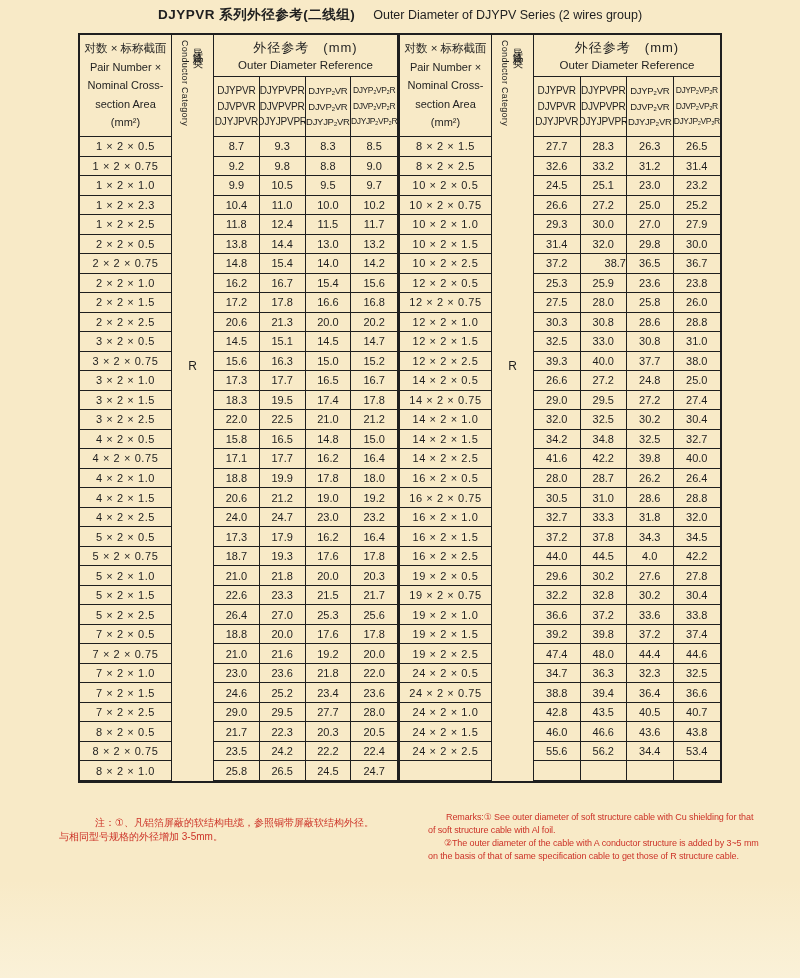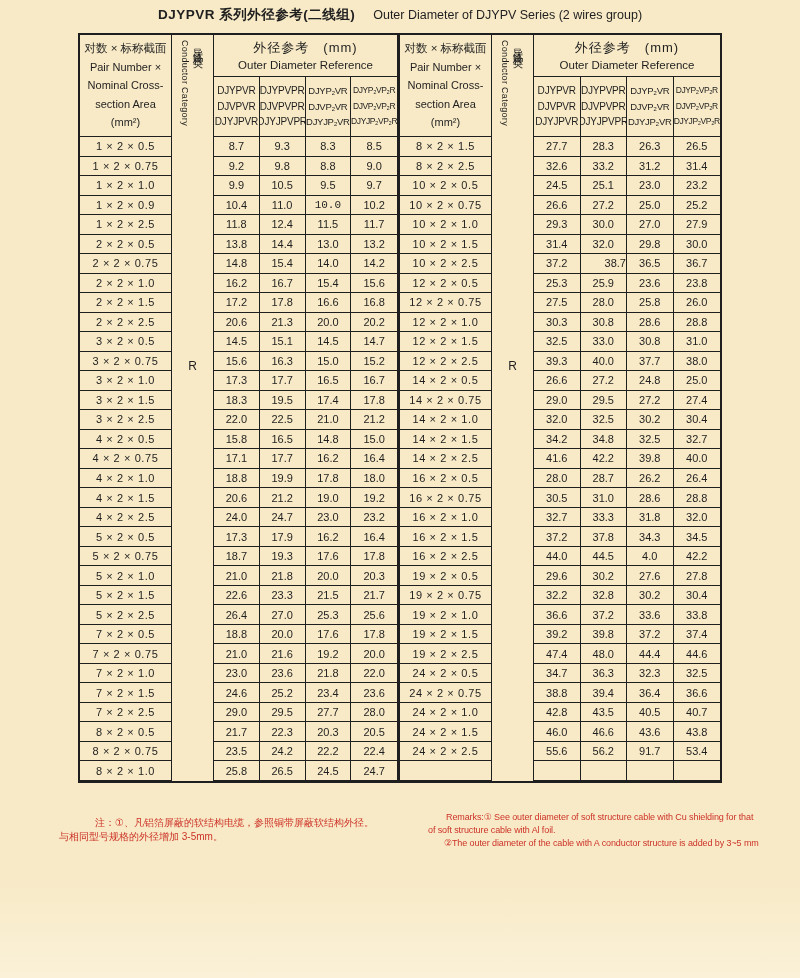--- a/index.html
+++ b/index.html
@@ -145,24 +145,24 @@
         <div class="c pair-cell" style="grid-area: 4 / 1;">1 × 2 × 0.75</div>
         <div class="c val-cell" style="grid-area: 4 / 3;">9.2</div>
         <div class="c val-cell" style="grid-area: 4 / 4;">9.8</div>
         <div class="c val-cell" style="grid-area: 4 / 5;">8.8</div>
         <div class="c val-cell lastcol" style="grid-area: 4 / 6;">9.0</div>
         <div class="c pair-cell" style="grid-area: 5 / 1;">1 × 2 × 1.0</div>
         <div class="c val-cell" style="grid-area: 5 / 3;">9.9</div>
         <div class="c val-cell" style="grid-area: 5 / 4;">10.5</div>
         <div class="c val-cell" style="grid-area: 5 / 5;">9.5</div>
         <div class="c val-cell lastcol" style="grid-area: 5 / 6;">9.7</div>
-        <div class="c pair-cell" style="grid-area: 6 / 1;">1 × 2 × 0.9</div>
+        <div class="c pair-cell" style="grid-area: 6 / 1;">1 × 2 × 2.3</div>
         <div class="c val-cell" style="grid-area: 6 / 3;">10.4</div>
         <div class="c val-cell" style="grid-area: 6 / 4;">11.0</div>
-        <div class="c val-cell" style="grid-area: 6 / 5; font-family: Liberation Mono, monospace;">10.0</div>
+        <div class="c val-cell" style="grid-area: 6 / 5;">10.0</div>
         <div class="c val-cell lastcol" style="grid-area: 6 / 6;">10.2</div>
         <div class="c pair-cell" style="grid-area: 7 / 1;">1 × 2 × 2.5</div>
         <div class="c val-cell" style="grid-area: 7 / 3;">11.8</div>
         <div class="c val-cell" style="grid-area: 7 / 4;">12.4</div>
         <div class="c val-cell" style="grid-area: 7 / 5;">11.5</div>
         <div class="c val-cell lastcol" style="grid-area: 7 / 6;">11.7</div>
         <div class="c pair-cell" style="grid-area: 8 / 1;">2 × 2 × 0.5</div>
         <div class="c val-cell" style="grid-area: 8 / 3;">13.8</div>
         <div class="c val-cell" style="grid-area: 8 / 4;">14.4</div>
         <div class="c val-cell" style="grid-area: 8 / 5;">13.0</div>
@@ -493,33 +493,34 @@
         <div class="c val-cell" style="grid-area: 32 / 5;">40.5</div>
         <div class="c val-cell lastcol" style="grid-area: 32 / 6;">40.7</div>
         <div class="c pair-cell" style="grid-area: 33 / 1;">24 × 2 × 1.5</div>
         <div class="c val-cell" style="grid-area: 33 / 3;">46.0</div>
         <div class="c val-cell" style="grid-area: 33 / 4;">46.6</div>
         <div class="c val-cell" style="grid-area: 33 / 5;">43.6</div>
         <div class="c val-cell lastcol" style="grid-area: 33 / 6;">43.8</div>
         <div class="c pair-cell" style="grid-area: 34 / 1;">24 × 2 × 2.5</div>
         <div class="c val-cell" style="grid-area: 34 / 3;">55.6</div>
         <div class="c val-cell" style="grid-area: 34 / 4;">56.2</div>
-        <div class="c val-cell" style="grid-area: 34 / 5;">91.7</div>
+        <div class="c val-cell" style="grid-area: 34 / 5;">34.4</div>
         <div class="c val-cell lastcol" style="grid-area: 34 / 6;">53.4</div>
         <div class="c pair-cell" style="grid-area: 35 / 1;"></div>
         <div class="c val-cell" style="grid-area: 35 / 3;"></div>
         <div class="c val-cell" style="grid-area: 35 / 4;"></div>
         <div class="c val-cell" style="grid-area: 35 / 5;"></div>
         <div class="c val-cell lastcol" style="grid-area: 35 / 6;"></div>
       </div>
   </div>
 
   <div class="notes zh" id="notes-zh">
       <div class="l0">注：①、凡铝箔屏蔽的软结构电缆，参照铜带屏蔽软结构外径。</div>
       <div class="l2">与相同型号规格的外径增加 3-5mm。</div>
     </div>
   <div class="notes en" id="notes-en">
       <div class="l0">Remarks:① See outer diameter of soft structure cable with Cu shielding for that</div>
       <div class="l1">of soft structure cable with Al foil.</div>
       <div class="l2">②The outer diameter of the cable with A conductor structure is added by 3~5 mm</div>
+      <div class="l3">on the basis of that of same specification cable to get those of R structure cable.</div>
     </div>
 
 </div>
 
 </body></html>

